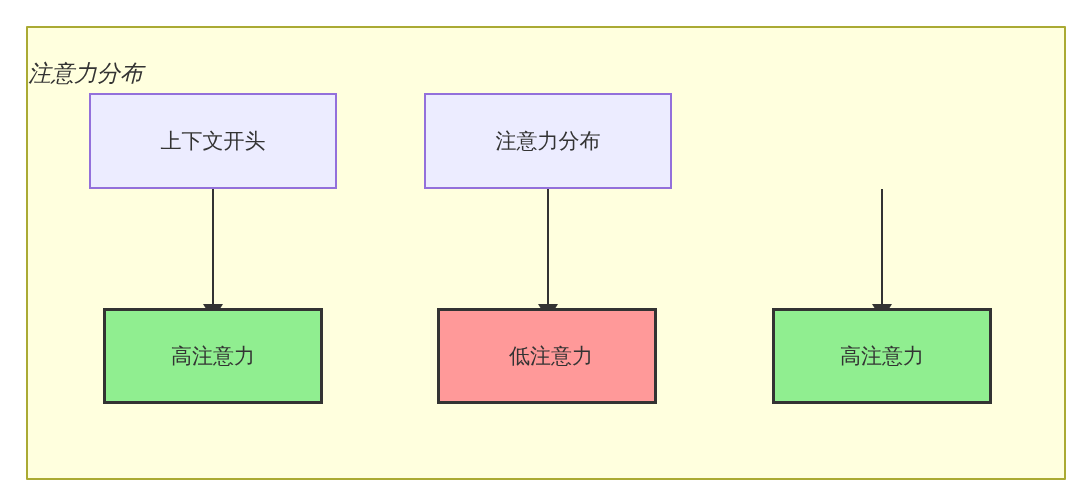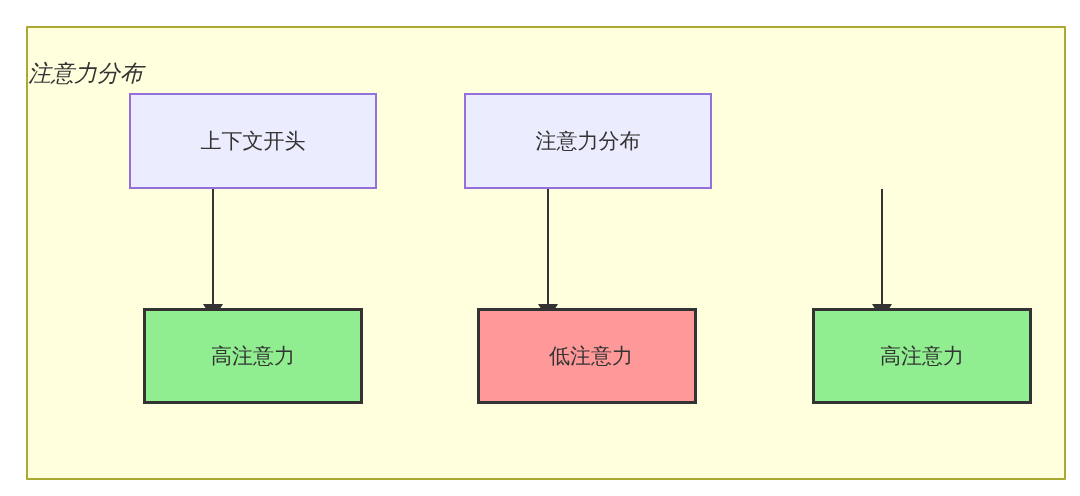--- a/index.html
+++ b/index.html
@@ -38,21 +38,20 @@
   }
   .node {
     position: absolute;
     box-sizing: border-box;
     display: flex;
     align-items: center;
     justify-content: center;
     font-size: 21px;
     color: var(--text, #333333);
     text-align: center;
-    margin-left: 40px;
   }
   .node.source {
     top: 93px;
     width: 248px;
     height: 96px;
     background: var(--source_fill, #ececff);
     border: 2px solid var(--source_border, #9370db);
   }
   .node.result {
     top: 308px;

